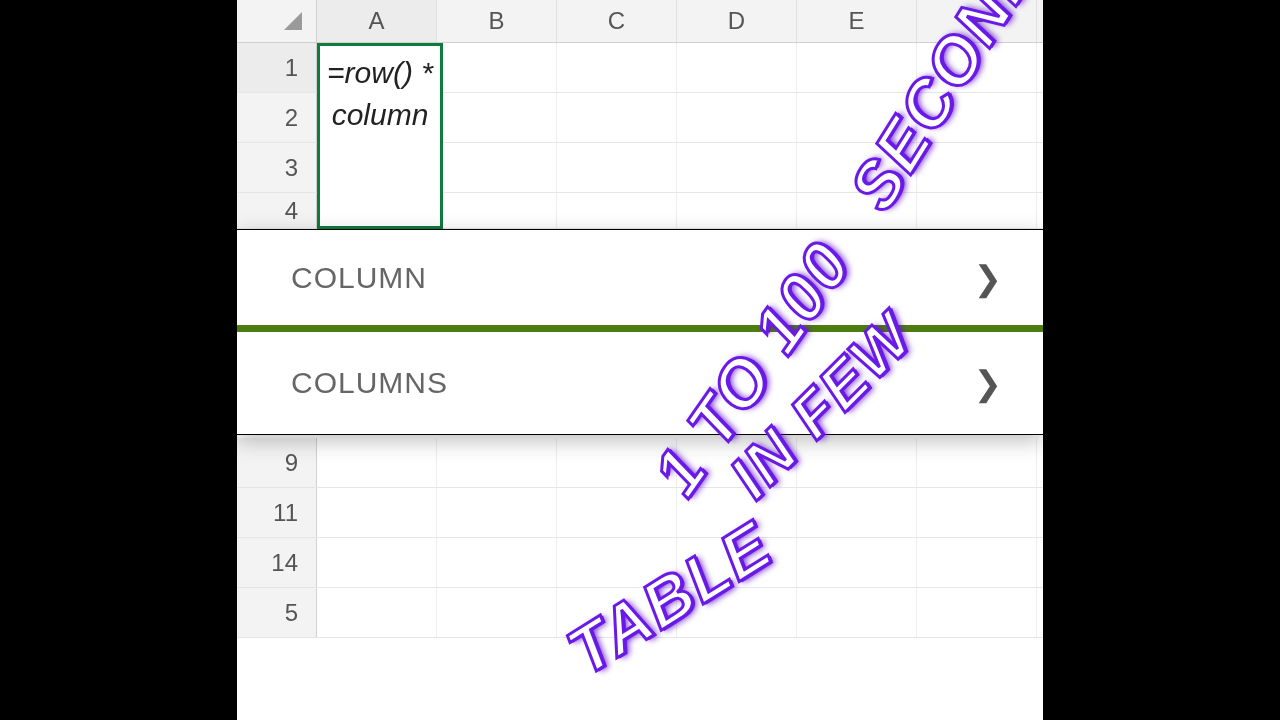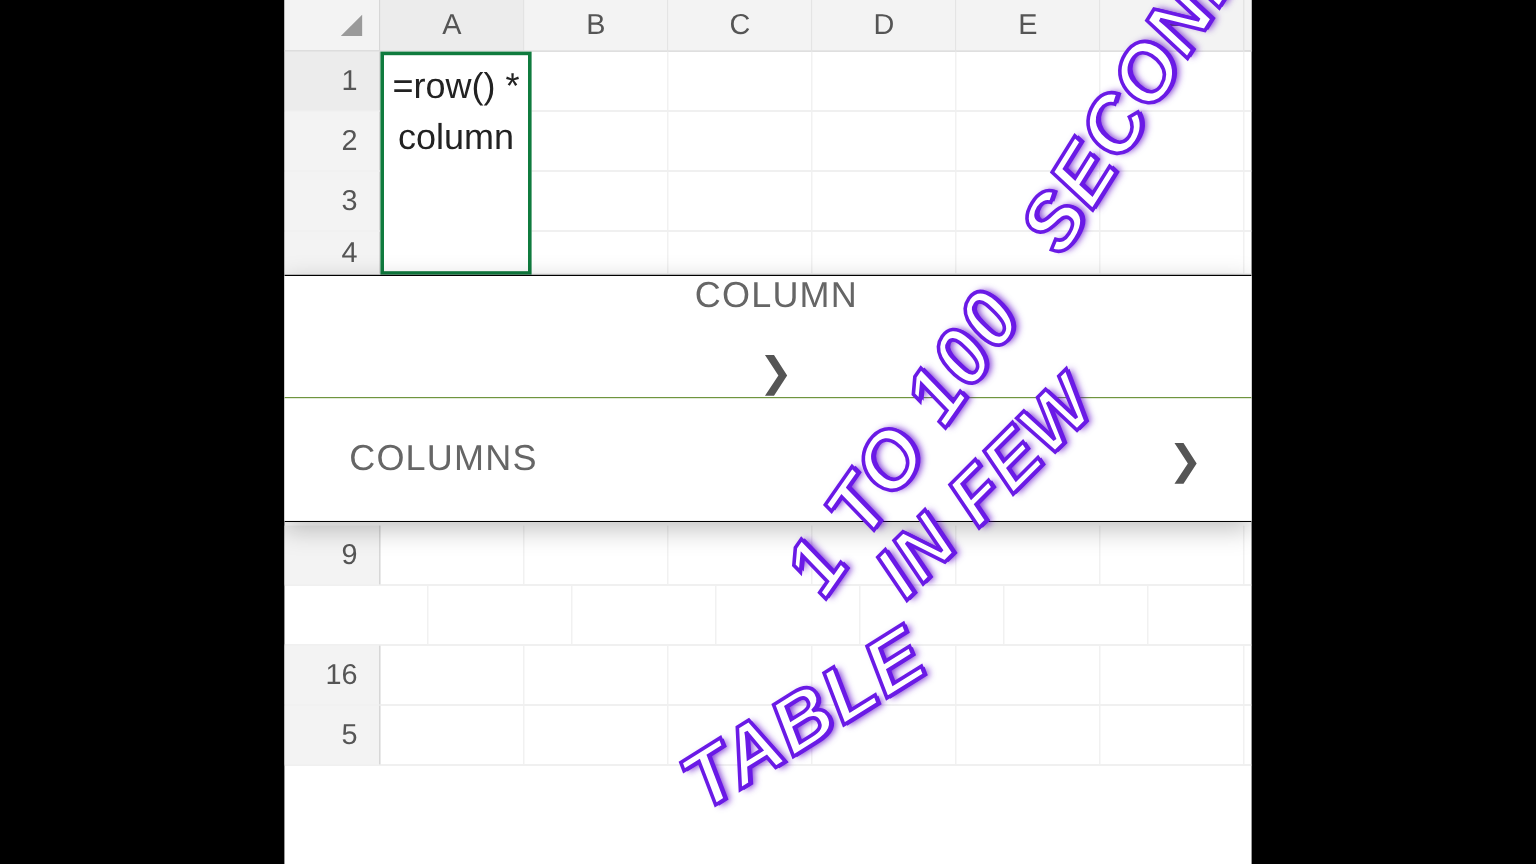--- a/index.html
+++ b/index.html
@@ -30,21 +30,21 @@
     height: 186px;
     border: 3px solid #0f7b3e;
     background: #fff;
     z-index: 4;
     display: flex; align-items: flex-start; justify-content: center;
     padding-top: 6px;
     font-size: 30px; color: #222; text-align: center;
     line-height: 1.4;
     overflow: hidden;
   }
-  .active-cell span { display: block; word-break: break-word; }
+  .active-cell span { display: block; word-break: break-word; font-style: italic; }
 
   
   .suggest {
     position: absolute;
     left: 0; right: 0;
     top: 229px;
     z-index: 6;
     background: #fff;
     border-top: 1px solid #000;
     border-bottom: 1px solid #000;
@@ -52,21 +52,21 @@
   }
   .suggest-item {
     display: flex; align-items: center; justify-content: space-between;
     padding: 0 40px 0 54px;
     height: 102px;
     font-size: 30px; letter-spacing: 1px; color: #666;
     border-bottom: 1px solid #ddd;
     background: #fff;
   }
   .suggest-item:last-child { border-bottom: none; }
-  .suggest-item.top { border-bottom: 1px solid #4d7c0f; flex-direction: column; }
+  .suggest-item.top { border-bottom: 7px solid #4d7c0f; }
   .chev { font-size: 34px; color: #555; font-weight: 300; }
 
   
   .overlay-text {
     position: absolute;
     z-index: 20;
     pointer-events: none;
     font-weight: 900;
     font-style: italic;
     font-family: "Arial Black", Impact, sans-serif;
@@ -165,29 +165,30 @@
     <div class="row">
       <div class="row-h">9</div>
       <div class="cell"></div>
         <div class="cell"></div>
         <div class="cell"></div>
         <div class="cell"></div>
         <div class="cell"></div>
         <div class="cell"></div>
     </div>
     <div class="row">
-      <div class="cell"></div>
-        <div class="cell"></div>
-        <div class="cell"></div>
-        <div class="cell"></div>
-        <div class="cell"></div>
-        <div class="cell"></div>
-    </div>
-    <div class="row">
-      <div class="row-h">16</div>
+      <div class="row-h">11</div>
+      <div class="cell"></div>
+        <div class="cell"></div>
+        <div class="cell"></div>
+        <div class="cell"></div>
+        <div class="cell"></div>
+        <div class="cell"></div>
+    </div>
+    <div class="row">
+      <div class="row-h">14</div>
       <div class="cell"></div>
         <div class="cell"></div>
         <div class="cell"></div>
         <div class="cell"></div>
         <div class="cell"></div>
         <div class="cell"></div>
     </div>
     <div class="row">
       <div class="row-h">5</div>
       <div class="cell"></div>

